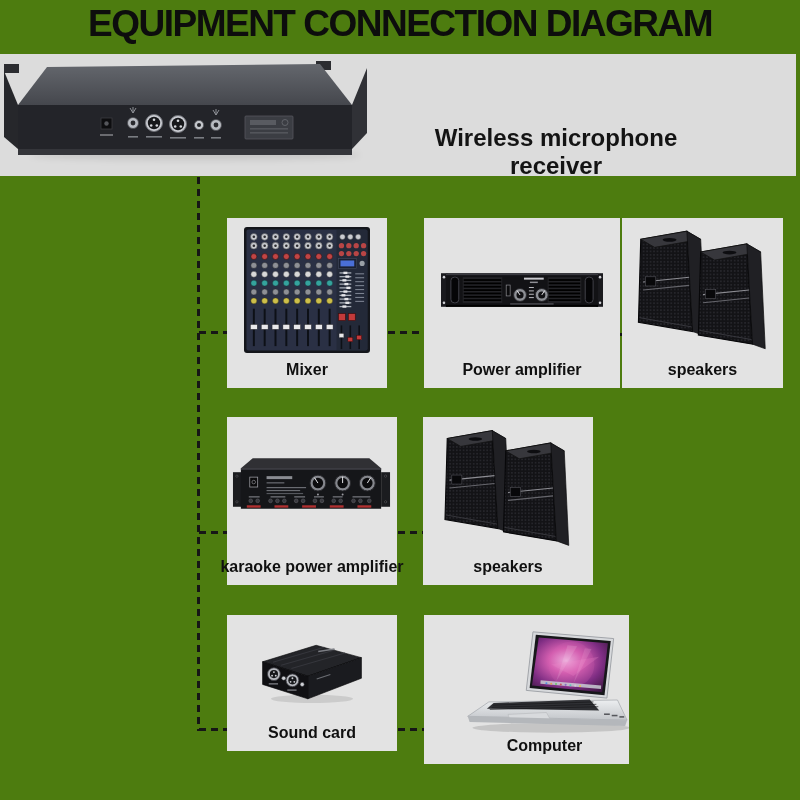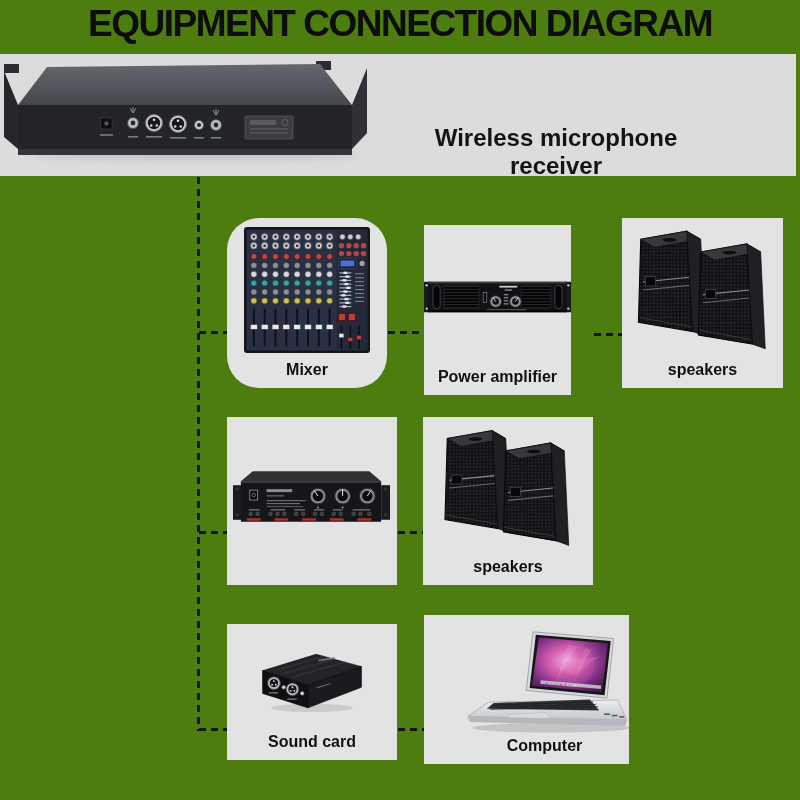--- a/index.html
+++ b/index.html
@@ -21,26 +21,26 @@
   #line-r1a{left:199px;top:331px;width:28px;}
   #line-r1b{left:388px;top:331px;width:36px;}
   #line-r1c{left:594px;top:333px;width:28px;}
   #line-r2a{left:199px;top:531px;width:28px;}
   #line-r2b{left:398px;top:531px;width:25px;}
   #line-r3a{left:199px;top:728px;width:28px;}
   #line-r3b{left:398px;top:728px;width:26px;}
   .card{position:absolute;background:#e3e3e3;display:flex;flex-direction:column;align-items:center;}
   .card .art{flex:1;width:100%;display:flex;align-items:center;justify-content:center;}
   .card .label{font-weight:700;font-size:16px;color:#101010;margin:0 4px 9px 4px;text-align:center;white-space:nowrap;}
-  #card-mixer{left:227px;top:218px;width:160px;height:170px;border-radius:32px;}
-  #card-poweramp{left:424px;top:225px;width:147px;height:170px;}
+  #card-mixer{left:227px;top:218px;width:160px;height:170px;}
+  #card-poweramp{left:424px;top:218px;width:196px;height:170px;}
   #card-speakers1{left:622px;top:218px;width:161px;height:170px;}
   #card-karaoke{left:227px;top:417px;width:170px;height:168px;}
   #card-speakers2{left:423px;top:417px;width:170px;height:168px;}
-  #card-soundcard{left:227px;top:615px;width:170px;height:136px;margin-top:9px;}
+  #card-soundcard{left:227px;top:615px;width:170px;height:136px;}
   #card-computer{left:424px;top:615px;width:169px;height:149px;padding-left:36px;}
 </style>
 </head>
 <body>
 
 <div id="stage">
 
   <svg width="0" height="0" style="position:absolute" aria-hidden="true">
     <defs>
       <pattern id="grille" width="3" height="3" patternUnits="userSpaceOnUse">
@@ -355,20 +355,21 @@
         </g>
         <g fill="#b03030">
           <rect x="16" y="49.5" width="14" height="2.4"></rect>
             <rect x="44" y="49.5" width="14" height="2.4"></rect>
           <rect x="72" y="49.5" width="14" height="2.4"></rect>
             <rect x="100" y="49.5" width="14" height="2.4"></rect>
           <rect x="128" y="49.5" width="14" height="2.4"></rect>
         </g>
       </svg>
     </div>
+    <div class="label">karaoke power amplifier</div>
   </div>
 
   <div class="card" id="card-speakers2">
     <div class="art">
       <svg width="140" height="126" viewBox="0 0 118 112">
         <use href="#spkpair"></use>
       </svg>
     </div>
     <div class="label">speakers</div>
   </div>

